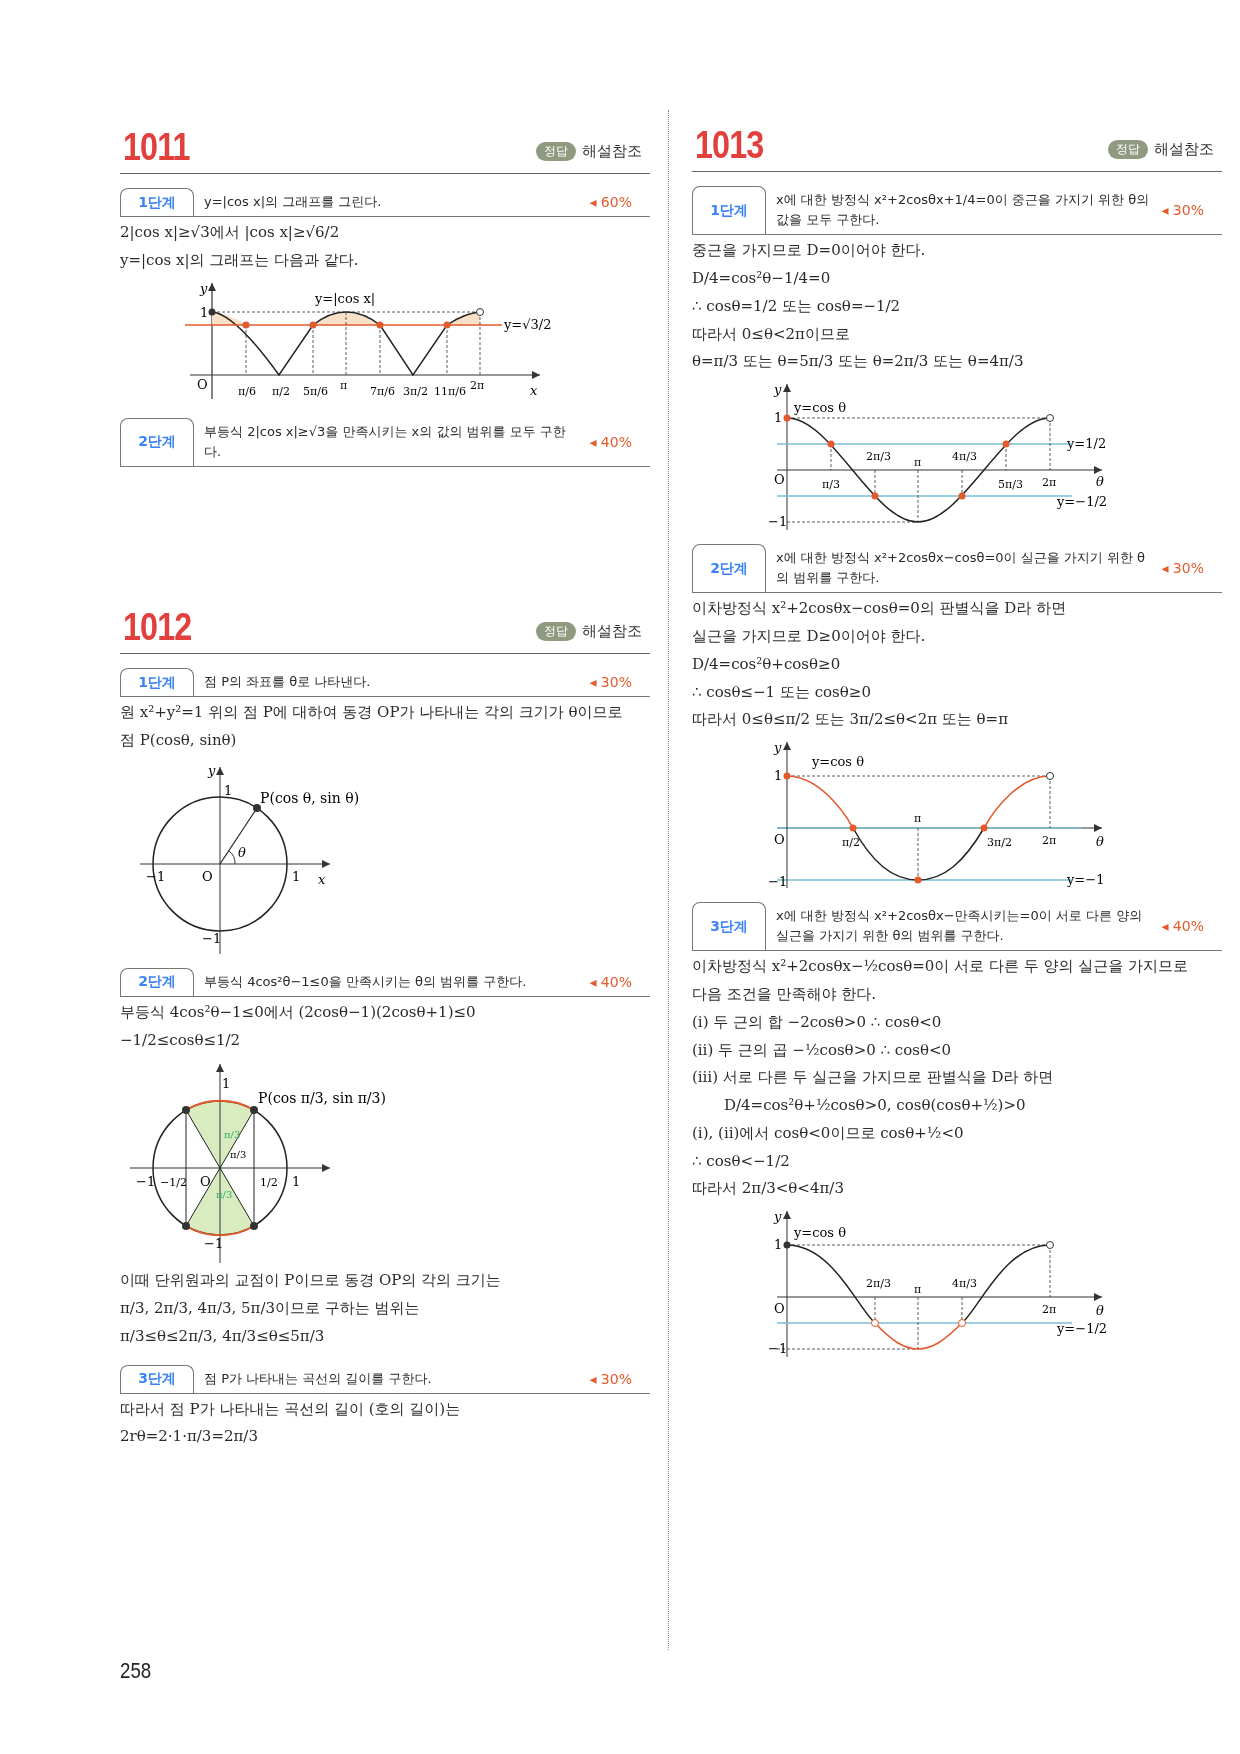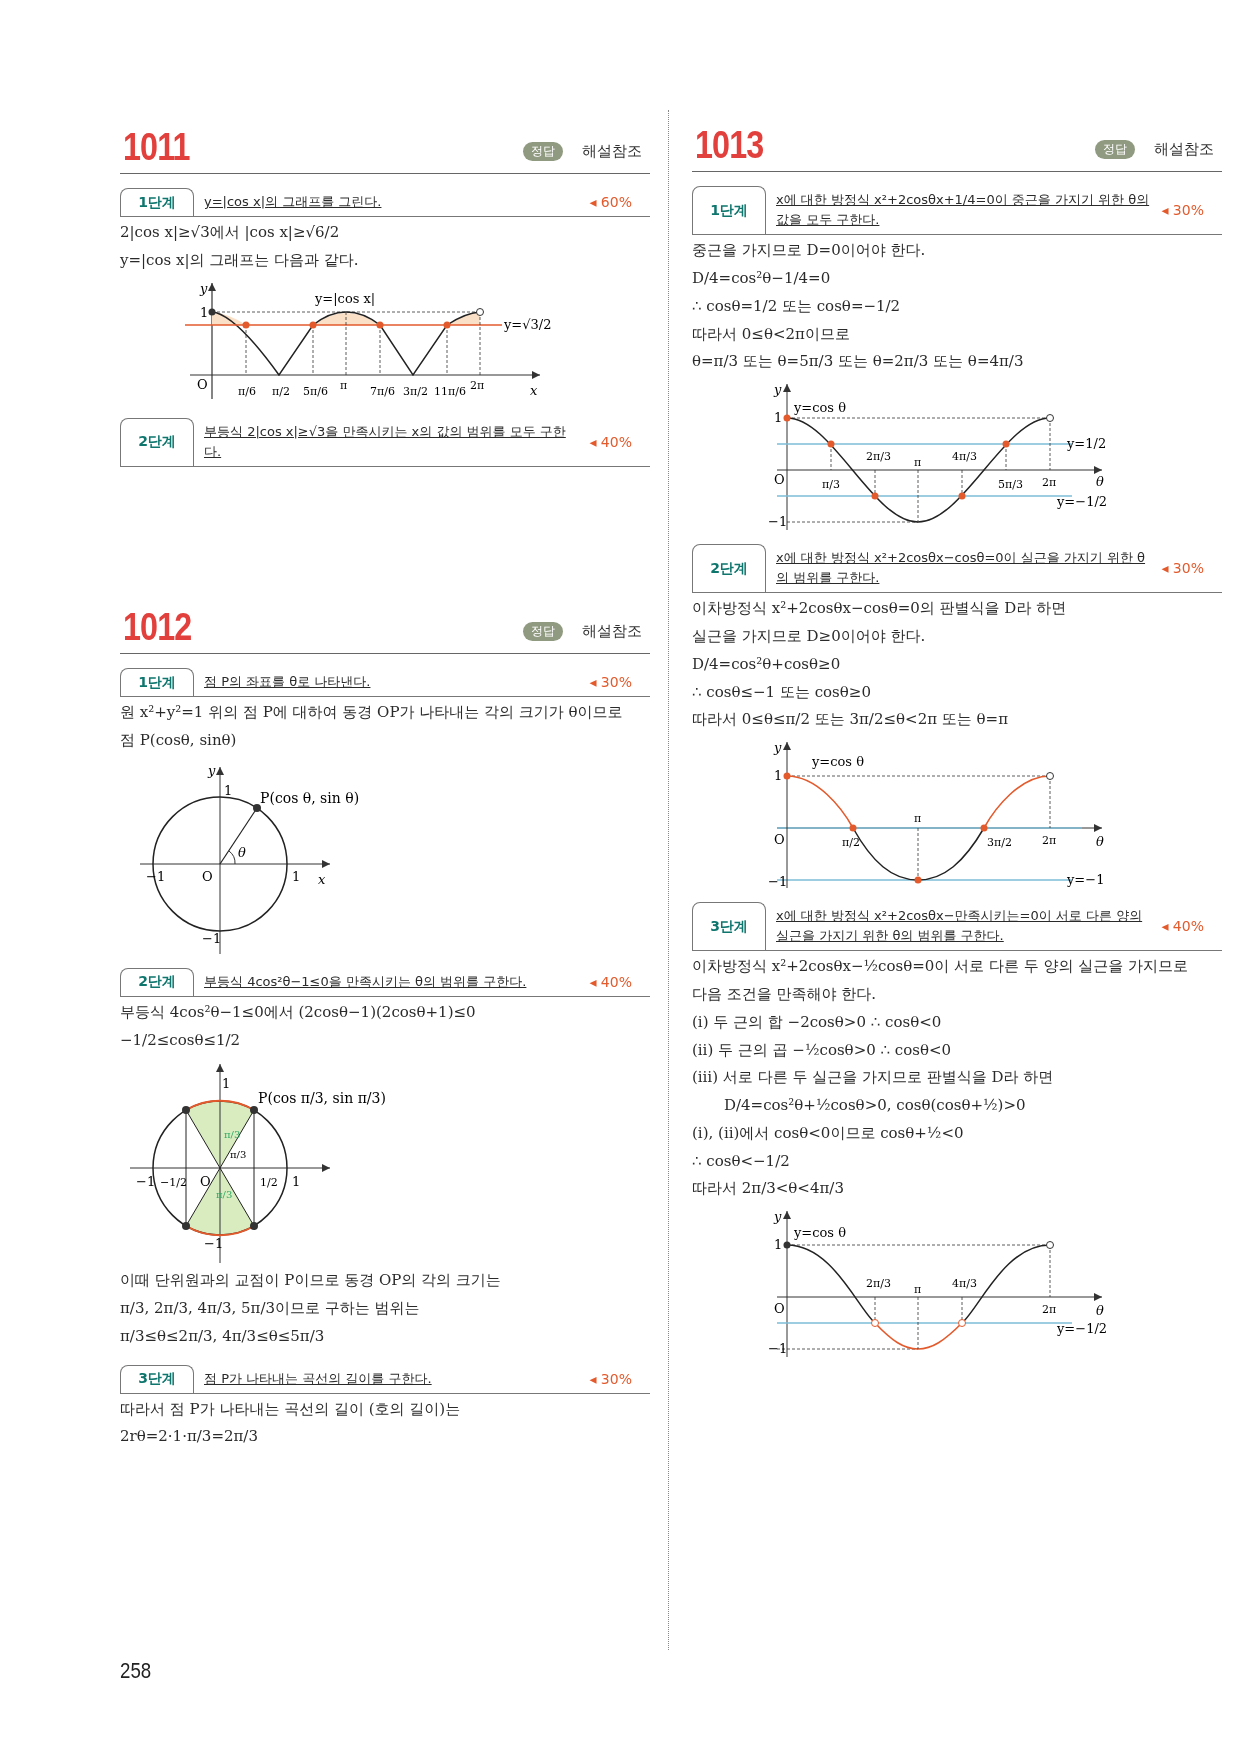--- a/index.html
+++ b/index.html
@@ -4,25 +4,25 @@
 <style>
   html,body{margin:0;padding:0;background:#fff;}
   body{width:1240px;height:1754px;position:relative;overflow:hidden;font-family:"DejaVu Sans","Liberation Sans",sans-serif;color:#2a2a2a;}
   .col{position:absolute;top:0;}
   .col-left{left:120px;width:530px;}
   .col-right{left:692px;width:530px;}
   .divider{position:absolute;left:668px;top:110px;height:1540px;border-left:1px dotted #888;}
   .prob{position:absolute;left:0;width:100%;margin-top:27px;}
   .prob-head{position:relative;height:46px;border-bottom:1.5px solid #666;}
   .prob-num{position:absolute;left:3px;bottom:4px;font-family:"Liberation Sans",sans-serif;font-weight:bold;font-size:38px;color:#e2403c;letter-spacing:-1px;transform:scaleX(0.85);transform-origin:left bottom;}
-  .answer{position:absolute;right:8px;bottom:12px;font-size:15px;color:#333;display:flex;align-items:center;gap:19px;}
+  .answer{position:absolute;right:8px;bottom:12px;font-size:15px;color:#333;display:flex;align-items:center;gap:6px;}
   .answer-badge{background:#8f9a80;color:#fff;border-radius:10px;padding:1px 8px;font-size:12px;}
   .step{position:relative;display:flex;align-items:stretch;border-bottom:1.3px solid #777;margin-top:14px;}
-  .step-tag{border:1.3px solid #777;border-bottom:none;border-radius:8px 8px 0 0;color:#0f766e;font-size:14px;font-weight:bold;padding:4px 14px;display:flex;align-items:center;justify-content:center;min-width:44px;}
-  .step-desc{flex:1;font-size:13px;padding:4px 10px;line-height:1.55;text-decoration:underline;}
+  .step-tag{border:1.3px solid #777;border-bottom:none;border-radius:8px 8px 0 0;color:#3b82f6;font-size:14px;font-weight:bold;padding:4px 14px;display:flex;align-items:center;justify-content:center;min-width:44px;}
+  .step-desc{flex:1;font-size:13px;padding:4px 10px;line-height:1.55;}
   .step-pct{color:#e35a2c;font-size:14px;display:flex;align-items:center;padding-right:18px;white-space:nowrap;}
   .line{font-family:"DejaVu Serif","Liberation Serif",serif;font-size:15px;line-height:1.85;}
   .body{padding-top:2px;}
   svg text{font-family:"DejaVu Serif","Liberation Serif",serif;}
   .page-num{position:absolute;left:120px;top:1658px;font-family:"Liberation Sans",sans-serif;font-size:22px;color:#222;transform:scaleX(0.85);transform-origin:left;}
   .fig{display:block;margin:4px 0;}
 </style>
 </head>
 <body>
 

